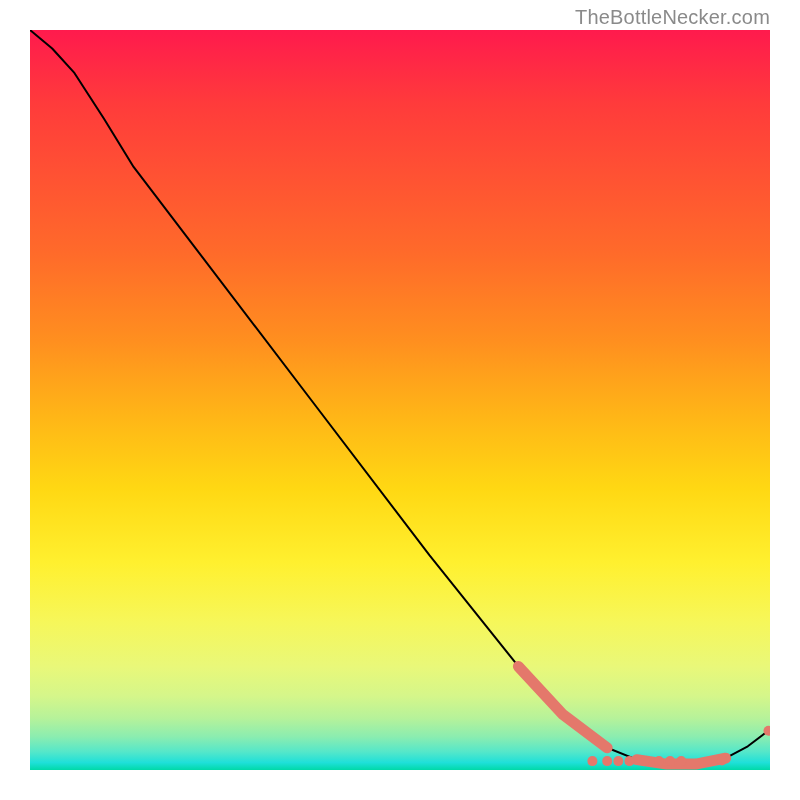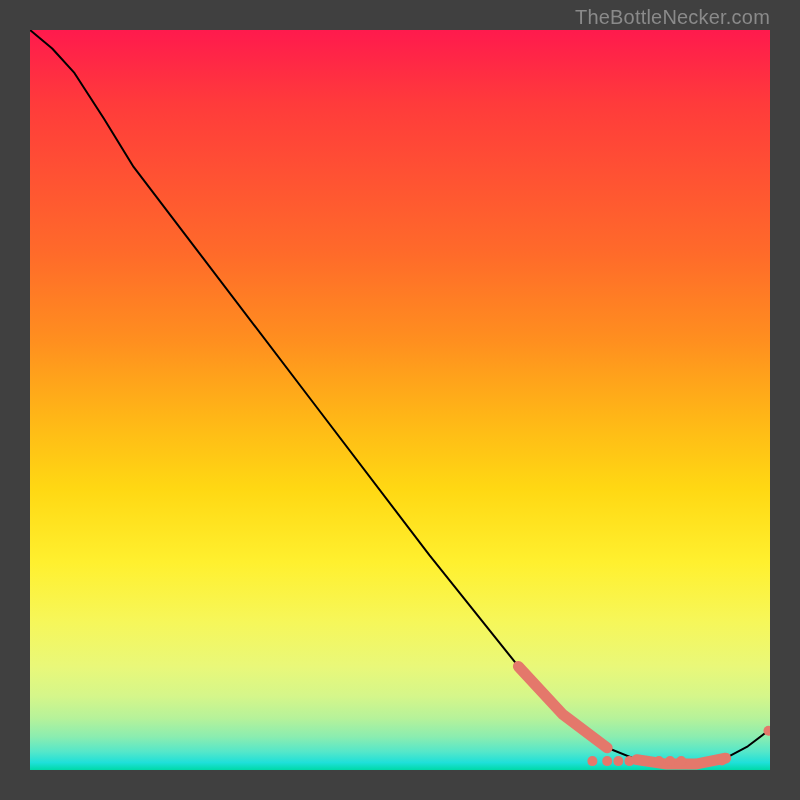--- a/index.html
+++ b/index.html
@@ -8,21 +8,21 @@
     width: 800px;
     height: 800px;
     background: #000;
     overflow: hidden;
     font-family: Arial, Helvetica, sans-serif;
   }
   .canvas {
     position: relative;
     width: 800px;
     height: 800px;
-    background: #404040;
+    background: #ffffff;
   }
   .plot-area {
     position: absolute;
     left: 30px;
     top: 30px;
     width: 740px;
     height: 740px;
     overflow: hidden;
   }
   .gradient-bg {

